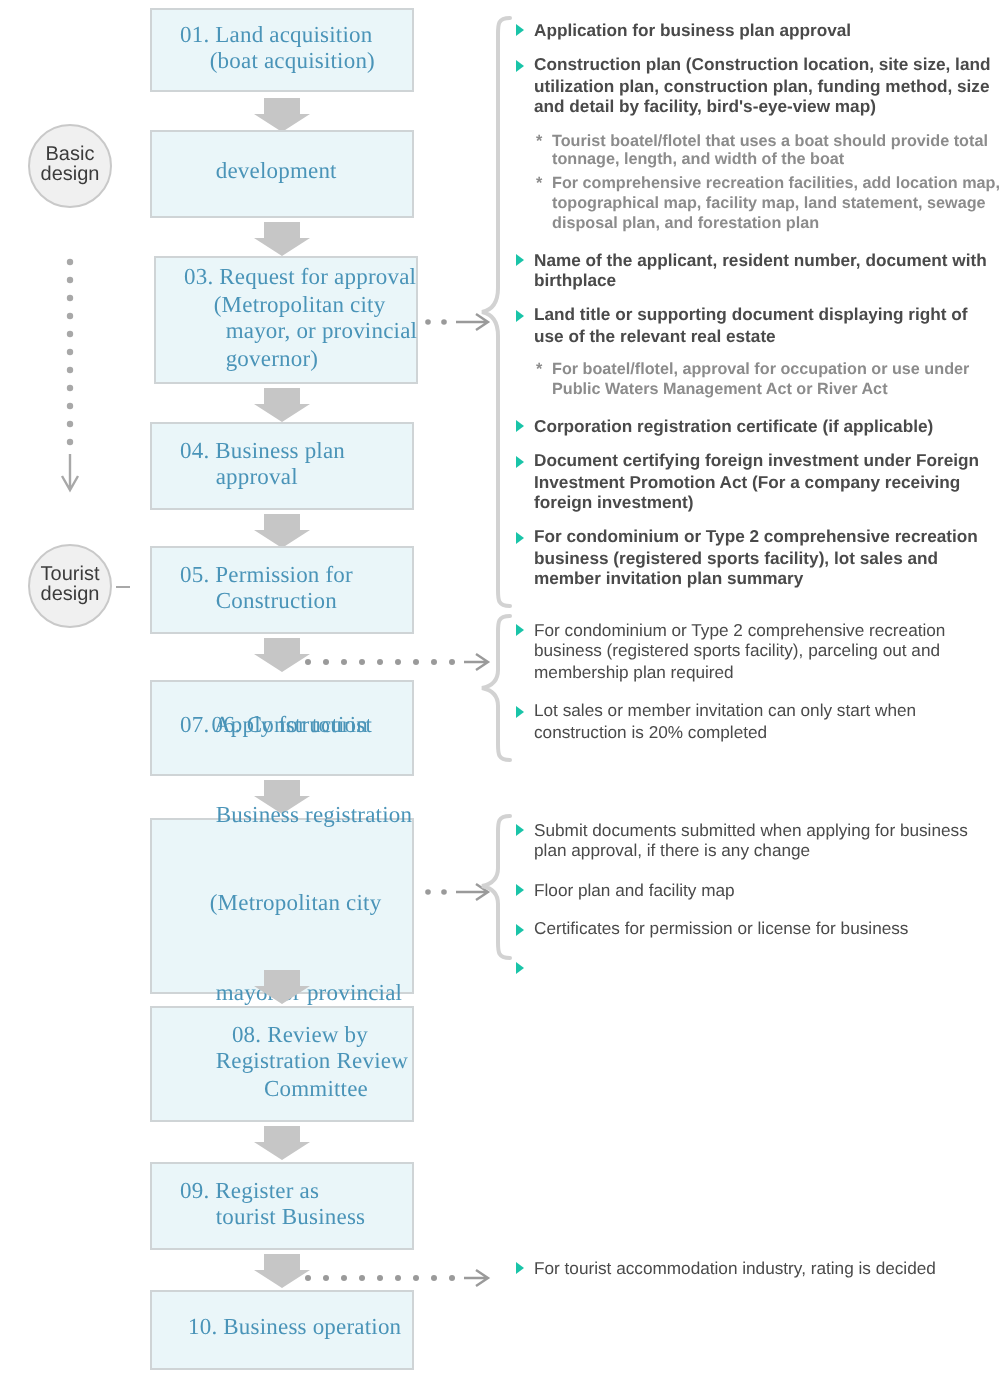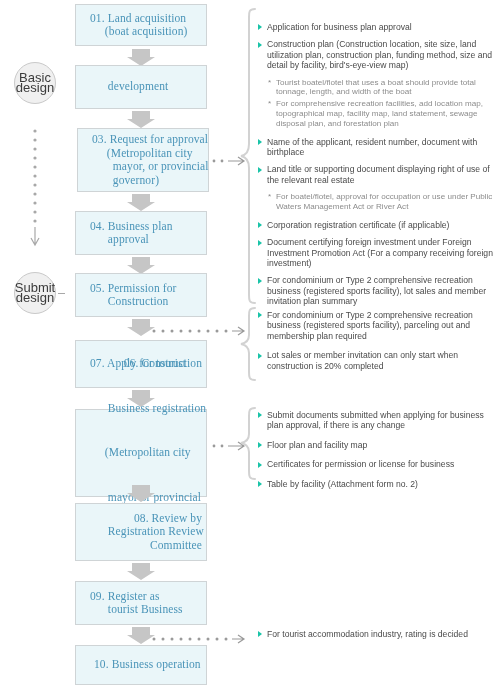--- a/index.html
+++ b/index.html
@@ -25,21 +25,21 @@
     background: #eaf6f9;
     border: 1px solid #cfd4d6;
     color: #4a94b8;
     font-family: "Liberation Serif", serif;
     font-size: 11.5px;
     line-height: 13.5px;
     display: flex;
     flex-direction: column;
     justify-content: center;
     padding-left: 14px;
-    padding-right: 4px;
+    padding-right: 22px;
     letter-spacing: 0.1px;
   }
   .flow-box .ln {
     display: block;
     white-space: pre;
   }
   .flow-box.center-title {
     padding-left: 18px;
   }
 
@@ -54,21 +54,21 @@
   
   .phase-circle {
     position: absolute;
     box-sizing: border-box;
     width: 42px;
     height: 42px;
     border-radius: 50%;
     background: #f0f0f0;
     border: 1px solid #c9c9c9;
     color: #3b3b3b;
-    font-size: 13px;
+    font-size: 10px;
     line-height: 10px;
     display: flex;
     flex-direction: column;
     align-items: center;
     justify-content: center;
     text-align: center;
     font-family: "Liberation Sans", sans-serif;
   }
 
   
@@ -144,21 +144,21 @@
 </head>
 <body>
 
 <div id="canvas">
 
   <div class="phase-circle" style="left:14px; top:62px;">
     <span>Basic</span>
     <span>design</span>
   </div>
   <div class="phase-circle" style="left:14px; top:272px;">
-    <span>Submit</span>
+    <span>Tourist</span>
     <span>design</span>
   </div>
   <div class="dash-tick" style="left:58px; top:293px;"></div>
 
   <div class="vert-dots" style="left:30px; top:128px; height:120px;">
     <svg width="10" height="120" viewBox="0 0 10 120">
       <g fill="#a8a8a8">
         <circle cx="5" cy="3" r="1.6"></circle>
           <circle cx="5" cy="12" r="1.6"></circle>
           <circle cx="5" cy="21" r="1.6"></circle>
@@ -347,21 +347,21 @@
       <path d="M15 1 C9 1 9 4 9 9 L9 28 C9 33 6 36 1 37 C6 38 9 41 9 46 L9 65 C9 70 9 73 15 73" stroke="#d2d2d2" stroke-width="2" fill="none" stroke-linecap="round"></path>
     </svg>
   </div>
 
   <div class="brace" style="left:240px; top:407px; height:73px;">
     <svg width="16" height="73" viewBox="0 0 16 73" preserveAspectRatio="none">
       <path d="M15 1 C9 1 9 4 9 9 L9 27 C9 32 6 35 1 36 C6 37 9 40 9 45 L9 64 C9 69 9 72 15 72" stroke="#d2d2d2" stroke-width="2" fill="none" stroke-linecap="round"></path>
     </svg>
   </div>
 
-  <div class="note-group" style="top:22px;">
+  <div class="note-group" style="top:10px;font-weight:bold;">
     <div class="note-item">
       <span class="tri"></span>
       <span>Application for business plan approval</span>
     </div>
     <div class="note-item">
       <span class="tri"></span>
       <span>Construction plan (Construction location, site size, land utilization plan, construction plan, funding method, size and detail by facility, bird's-eye-view map)</span>
     </div>
     <div class="sub-note">
       <span class="ast">*</span>
@@ -416,21 +416,20 @@
     <div class="note-item" style="margin-bottom:9px;">
       <span class="tri"></span>
       <span>Floor plan and facility map</span>
     </div>
     <div class="note-item" style="margin-bottom:9px;">
       <span class="tri"></span>
       <span>Certificates for permission or license for business</span>
     </div>
     <div class="note-item">
       <span class="tri"></span>
-      <span>Table by facility (Attachment form no. 2)</span>
     </div>
   </div>
 
   <div class="note-group" style="top:629px;">
     <div class="note-item">
       <span class="tri"></span>
       <span>For tourist accommodation industry, rating is decided</span>
     </div>
   </div>
 

